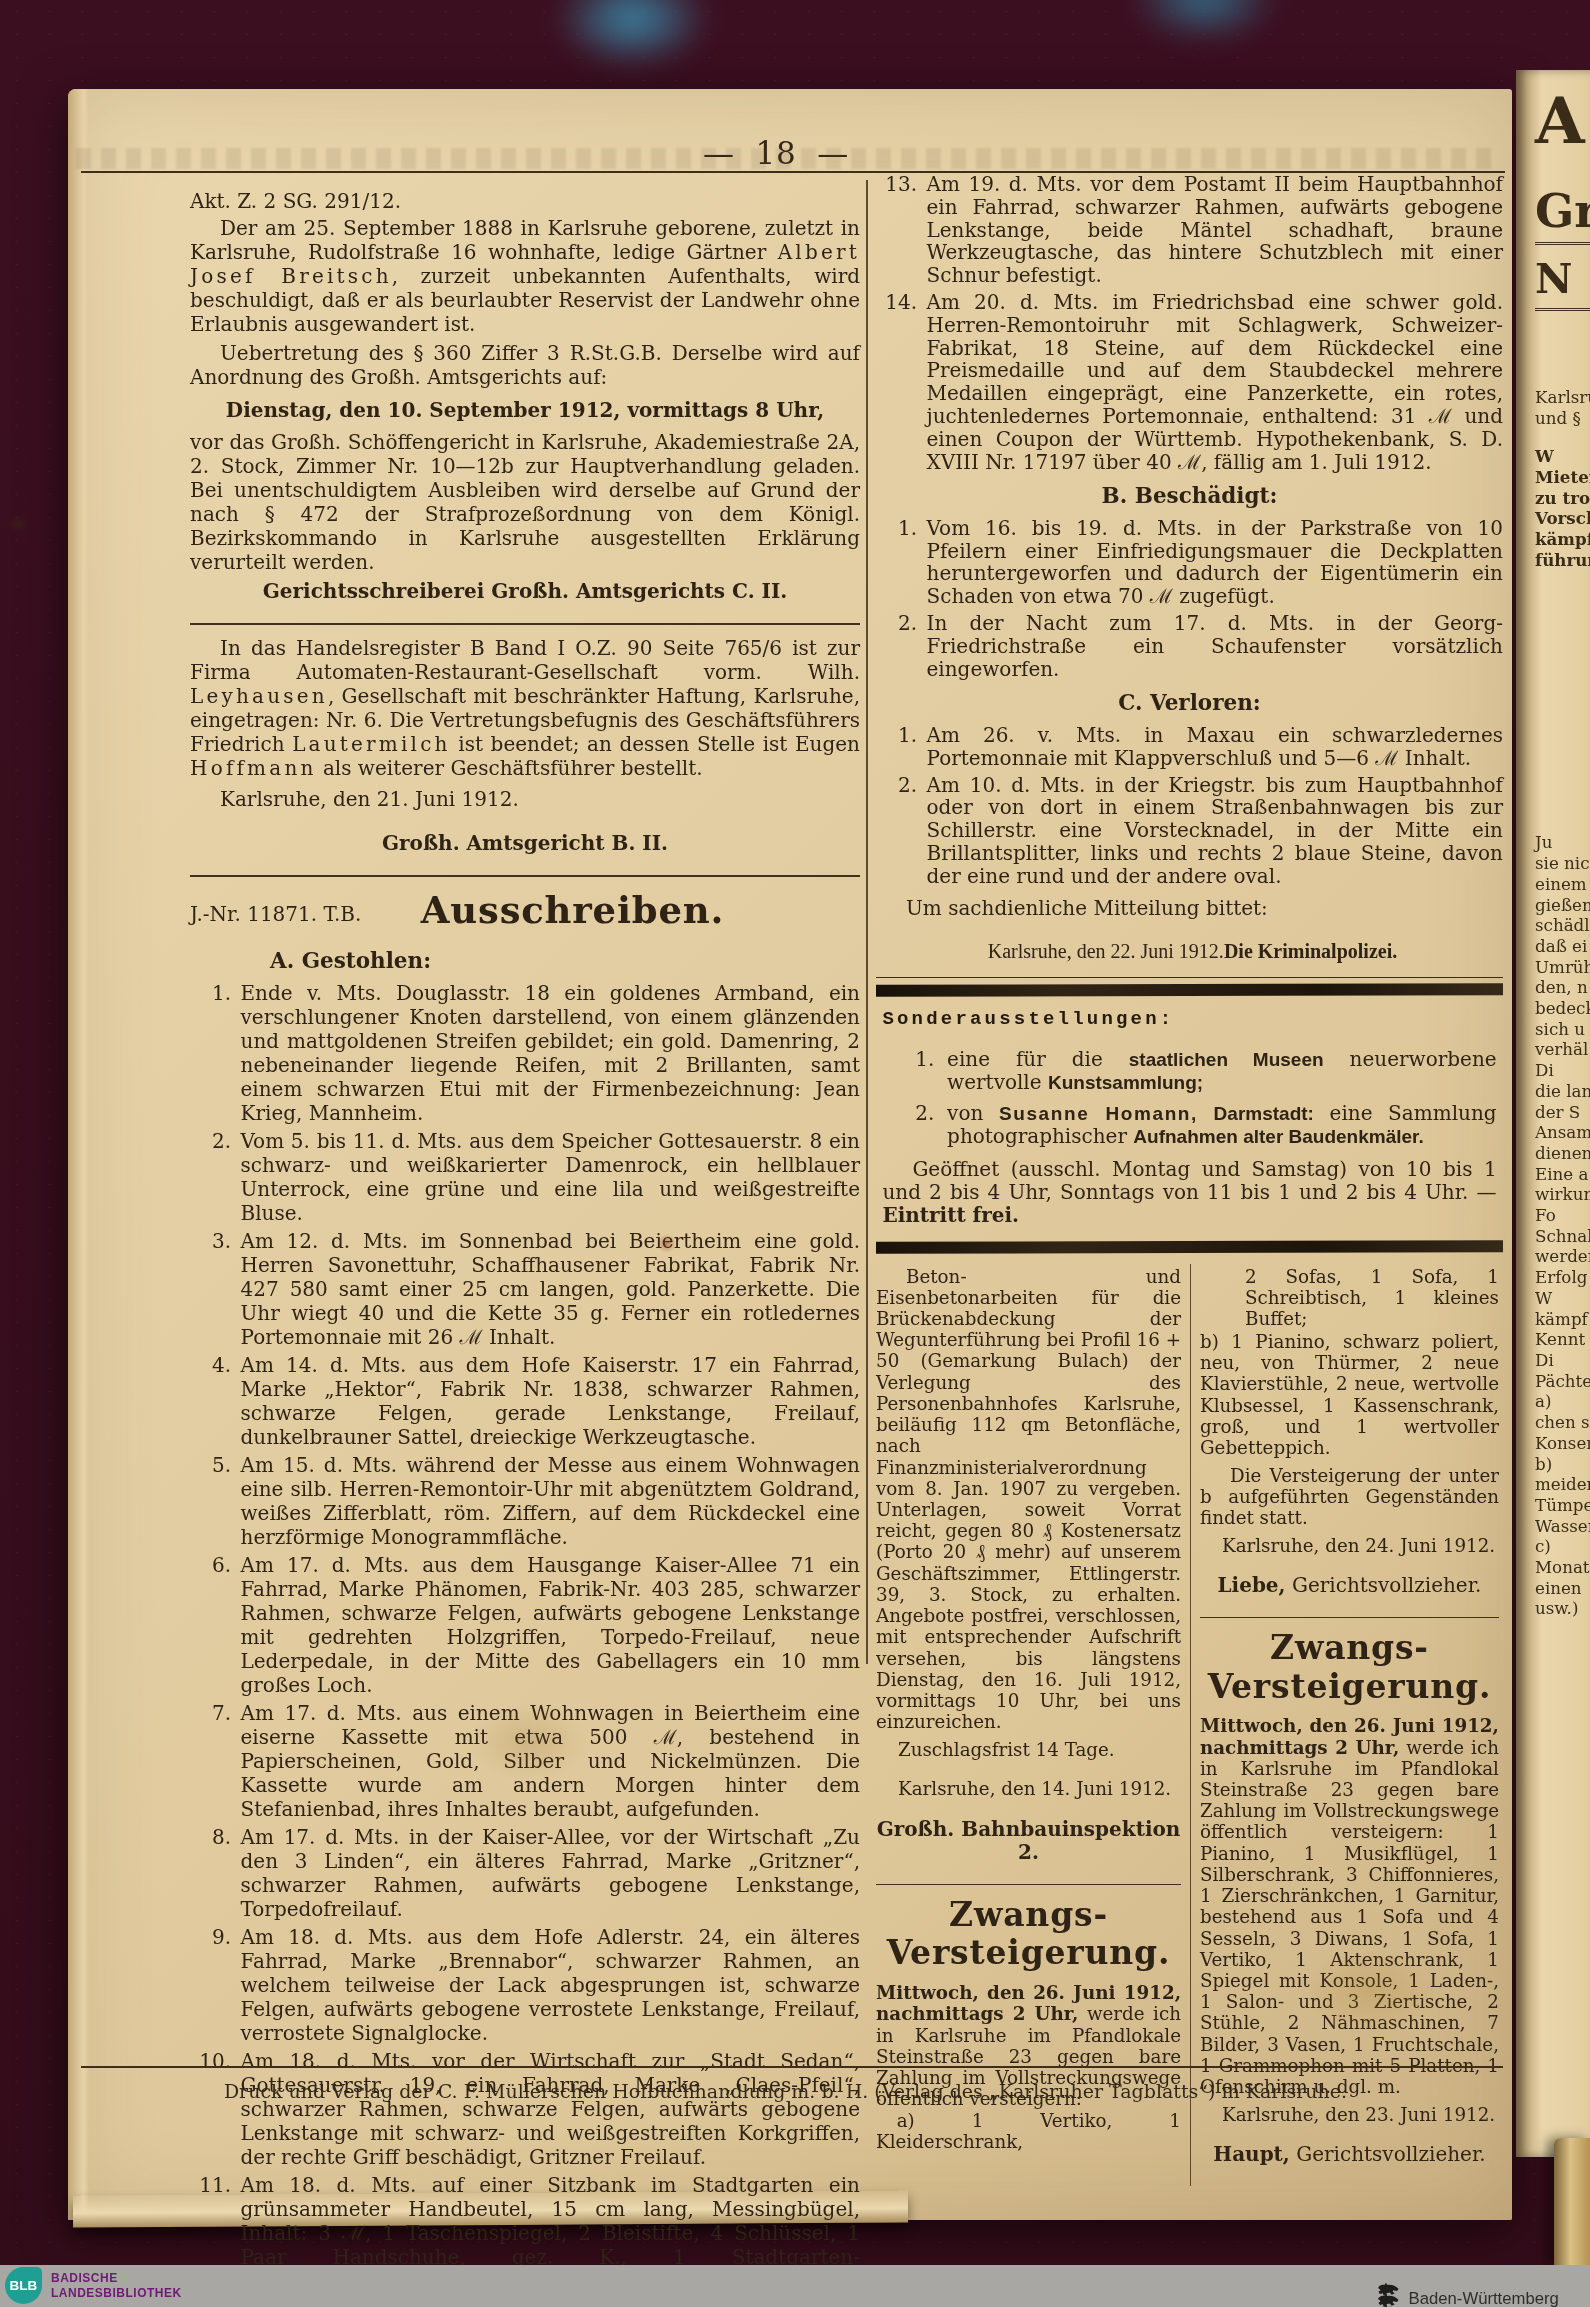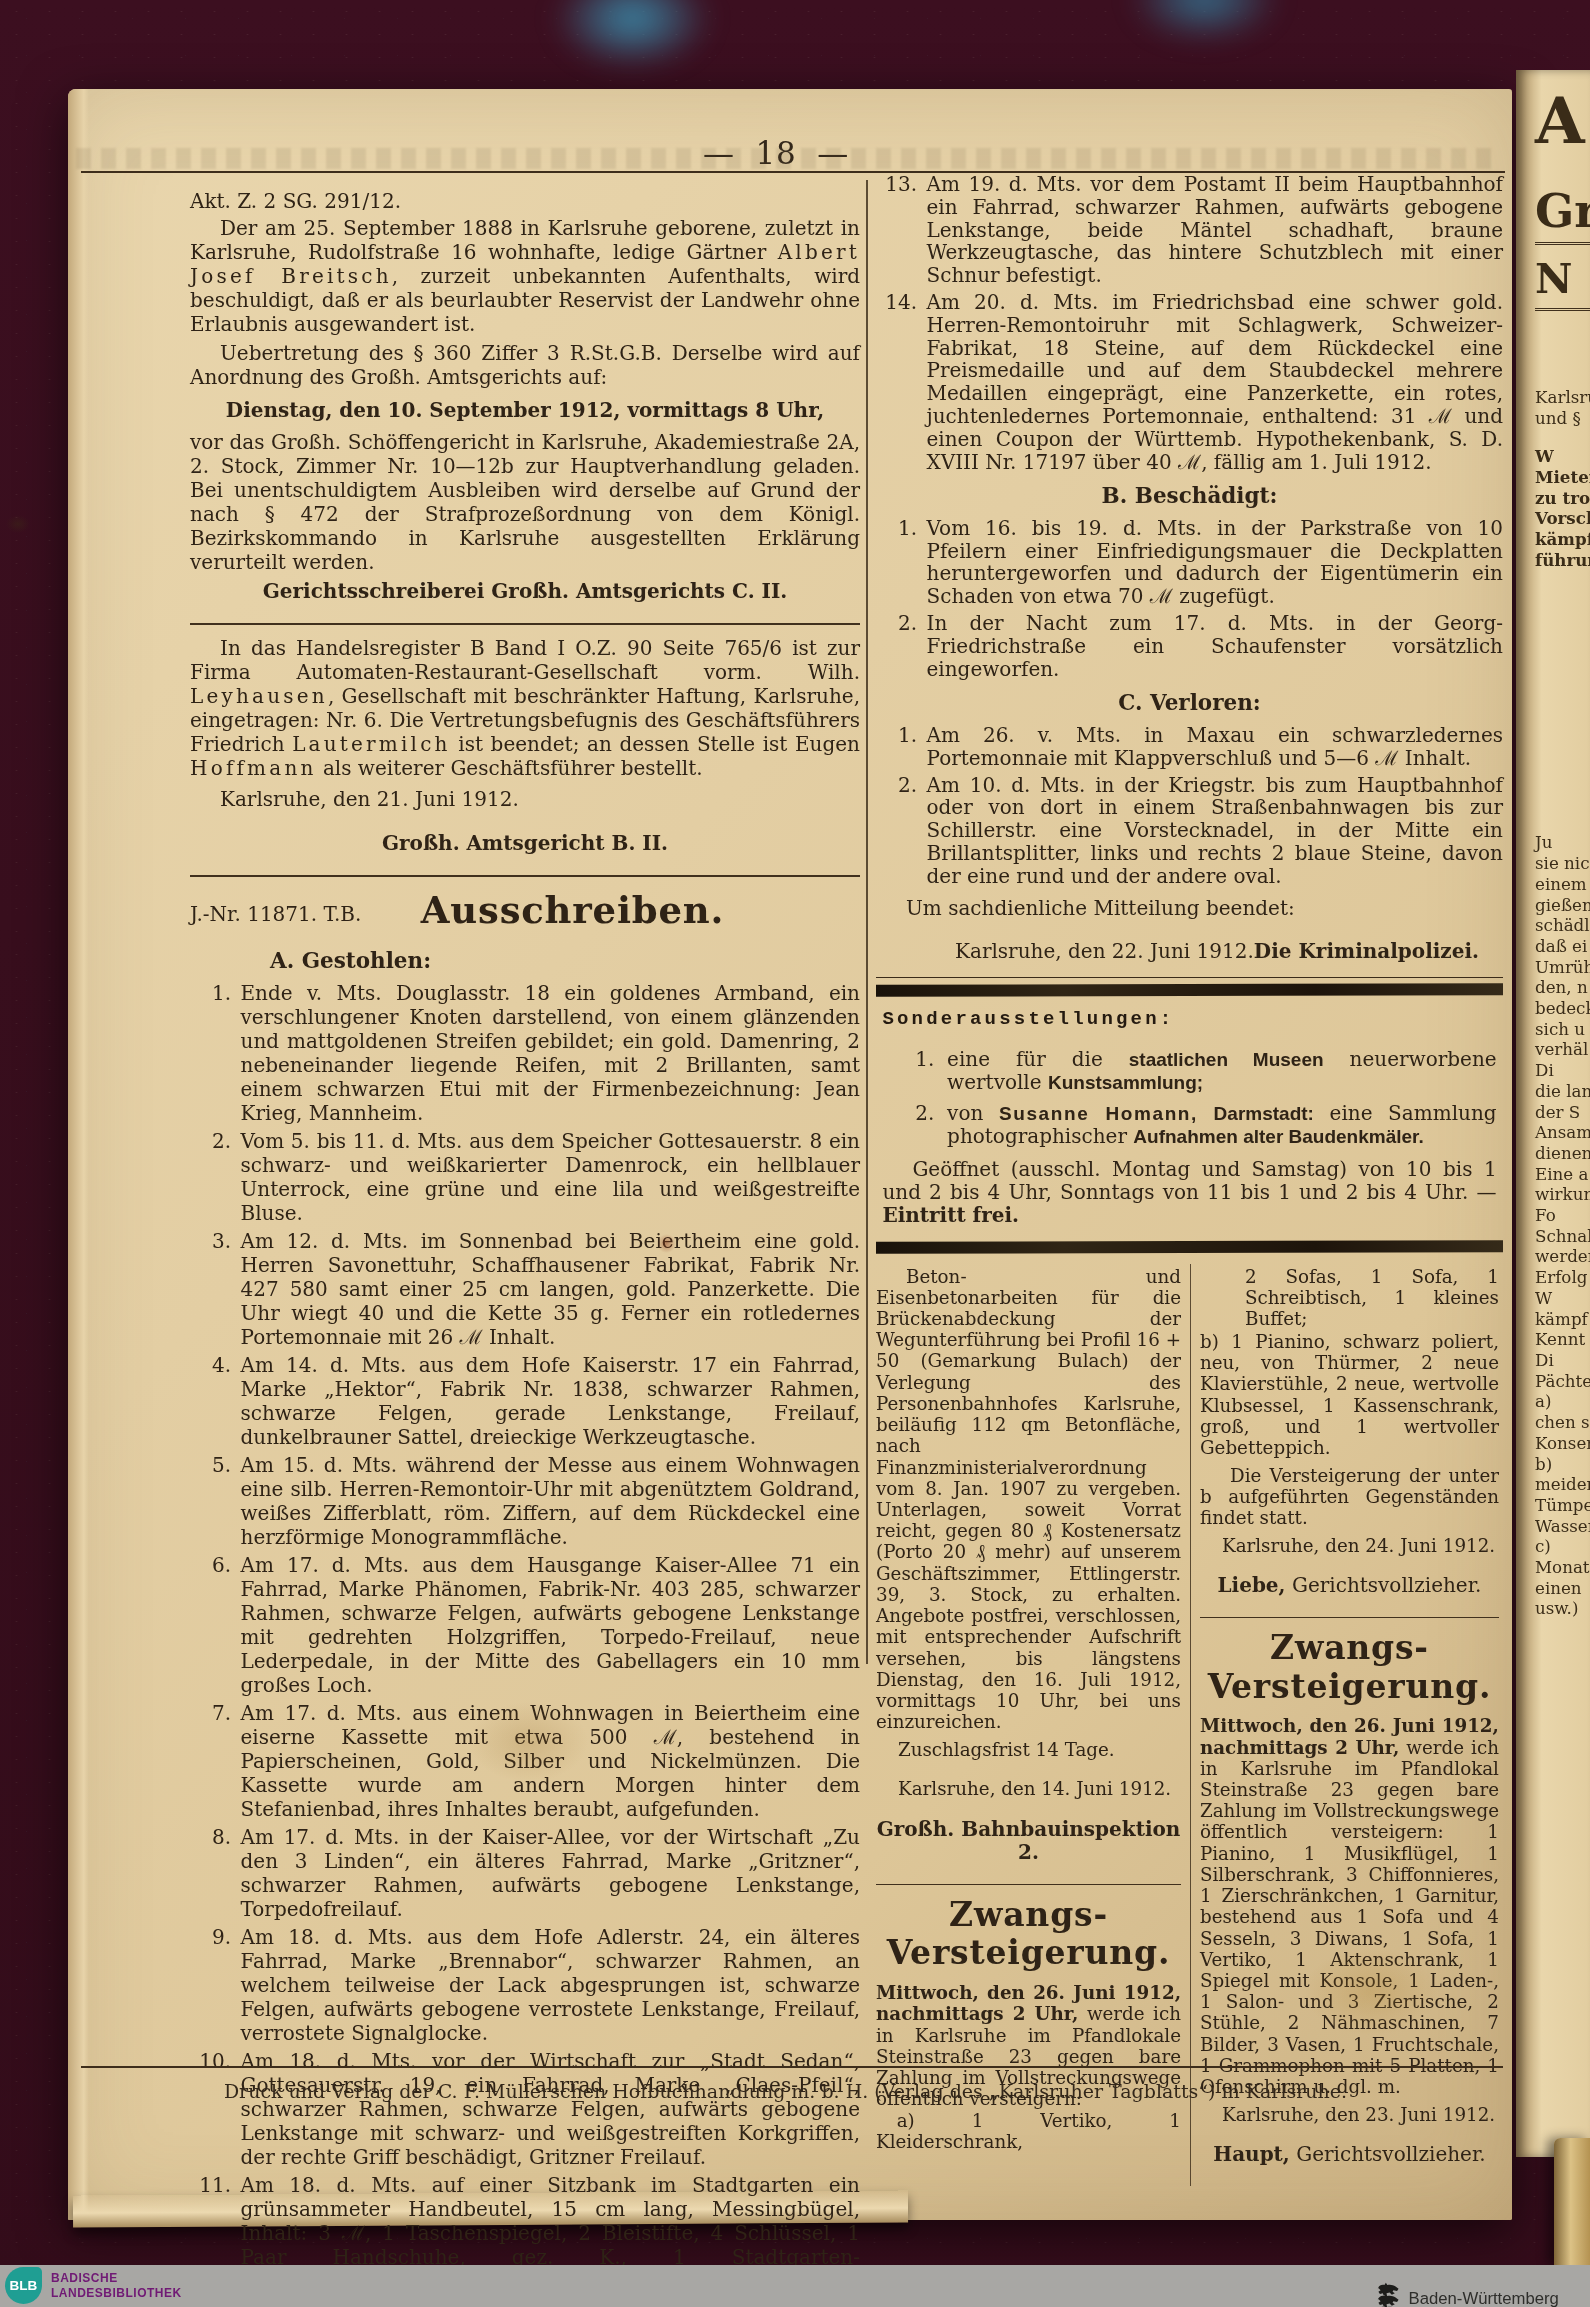--- a/index.html
+++ b/index.html
@@ -51,21 +51,21 @@
   .jnr-row{position:relative;height:49px;margin-top:8px;}
   .jnr{position:absolute;left:0;top:14.3px;font-size:20px;}
   .ausschreiben{position:absolute;left:95px;right:0;top:0;text-align:center;
         font-size:37px;font-weight:bold;letter-spacing:0.8px;}
   .sec-head{font-weight:bold;font-size:21.5px;margin:11px 0 8px;}
   .secA{margin-left:80px;}
   .li{display:flex;margin-bottom:4px;}
   .num{flex:0 0 41px;text-align:right;padding-right:9.5px;}
   .txt{flex:1;text-align:justify;}
 
-  .sig-row{display:flex;justify-content:flex-end;margin-top:8px;}
+  .sig-row{display:flex;justify-content:center;margin-top:8px;font-family:Liberation Serif, serif;}
   .sig-row .dl{text-indent:30px;}
   .sig-row .sg{font-weight:bold;padding-right:24px;}
 
   .thinline{border:0;border-top:1.6px solid #3a2b19;margin:14.3px 0 6.4px;}
   .thickbar{height:12px;margin:3.2px 0 0;
         background:linear-gradient(90deg,#19120a,#302515 30%,#1d140b 70%,#352a19);
         transform:skewY(-.15deg);}
   .museum{padding:3.2px 6.4px 0;}
   .museum-title{font-family:"Liberation Sans",sans-serif;font-weight:bold;font-size:37px;
         text-align:center;letter-spacing:0.8px;margin:19px 0 3.2px;color:#241a10;}
@@ -240,21 +240,21 @@
       <div class="sec-head center">C. Verloren:</div>
       <div class="li">
           <span class="num">1.</span>
           <span class="txt">Am 26. v. Mts. in Maxau ein schwarzledernes Portemonnaie mit Klappverschluß und 5—6 ℳ Inhalt.</span>
         </div>
       <div class="li">
           <span class="num">2.</span>
           <span class="txt">Am 10. d. Mts. in der Kriegstr. bis zum Hauptbahnhof oder von dort in einem Straßenbahnwagen bis zur Schillerstr. eine Vorstecknadel, in der Mitte ein Brillantsplitter, links und rechts 2 blaue Steine, davon der eine rund und der andere oval.</span>
         </div>
 
-      <p class="dateline" style="margin-top:9.5px;">Um sachdienliche Mitteilung beendet:</p>
+      <p class="dateline" style="margin-top:9.5px;">Um sachdienliche Mitteilung bittet:</p>
       <div class="sig-row">
         <span class="dl">Karlsruhe, den 22. Juni 1912.</span>
         <span class="sg">Die Kriminalpolizei.</span>
       </div>
 
       <hr class="thinline">
       <div class="thickbar"></div>
 
       <div class="museum">
         <div class="museum-sub">Sonderausstellungen:</div>

